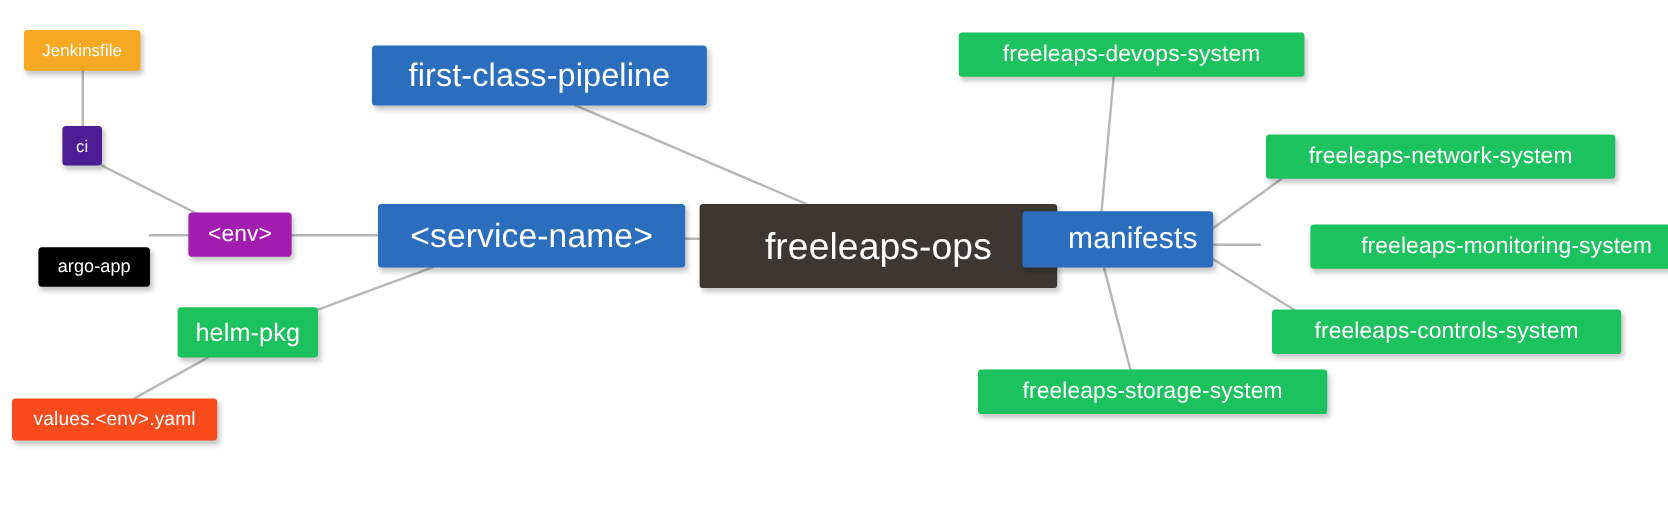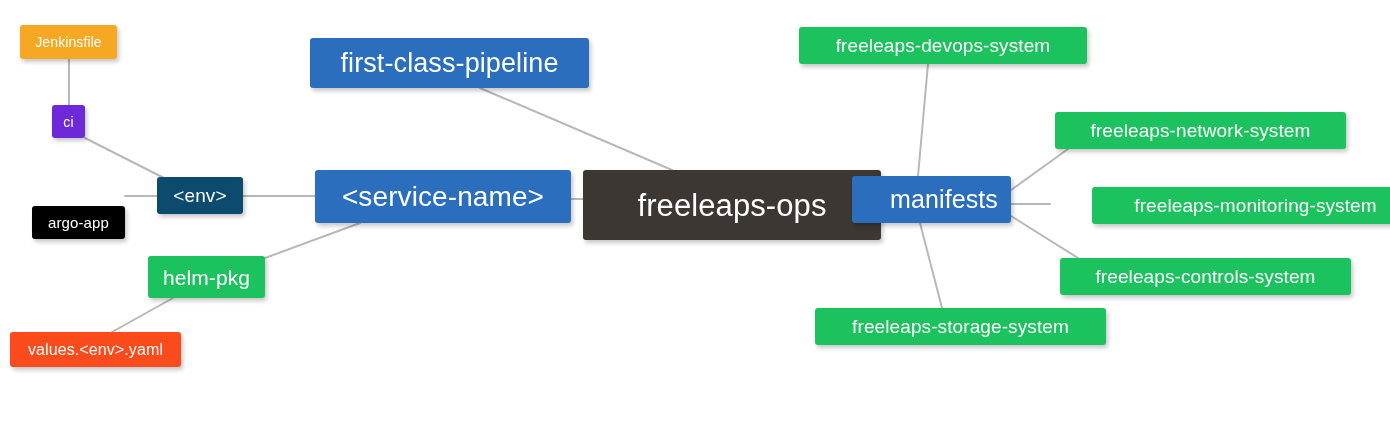--- a/index.html
+++ b/index.html
@@ -51,23 +51,23 @@
       <line x1="480" y1="88" x2="672" y2="170" stroke="#b8b8b8" stroke-width="2" stroke-linecap="round"></line>
       <line x1="844" y1="201" x2="852" y2="201" stroke="#b8b8b8" stroke-width="2" stroke-linecap="round"></line>
       <line x1="928" y1="64" x2="918" y2="176" stroke="#b8b8b8" stroke-width="2" stroke-linecap="round"></line>
       <line x1="1068" y1="149" x2="1011" y2="190" stroke="#b8b8b8" stroke-width="2" stroke-linecap="round"></line>
       <line x1="1050" y1="204" x2="1011" y2="204" stroke="#b8b8b8" stroke-width="2" stroke-linecap="round"></line>
       <line x1="1078" y1="258" x2="1011" y2="216" stroke="#b8b8b8" stroke-width="2" stroke-linecap="round"></line>
       <line x1="942" y1="308" x2="920" y2="223" stroke="#b8b8b8" stroke-width="2" stroke-linecap="round"></line>
     </svg>
   <div id="node-layer">
       <div class="node" style="left: 20px; top: 25px; width: 97px; height: 34px; background: rgb(247, 168, 35); font-size: 14px;">Jenkinsfile</div>
-      <div class="node" style="left: 52px; top: 105px; width: 33px; height: 33px; background: #6d28d9; font-size: 14px;">ci</div>
+      <div class="node" style="left: 52px; top: 105px; width: 33px; height: 33px; background: #4c1d95; font-size: 14px;">ci</div>
       <div class="node" style="left: 32px; top: 178px; width: 93px; height: 33px; background: #000000; font-size: 15px; margin-top: 28px;">argo-app</div>
-      <div class="node" style="left: 157px; top: 177px; width: 86px; height: 37px; background: #0c4a6e; font-size: 19px; text-align: center;">&lt;env&gt;</div>
+      <div class="node" style="left: 157px; top: 177px; width: 86px; height: 37px; background: #a21caf; font-size: 19px; text-align: center;">&lt;env&gt;</div>
       <div class="node" style="left: 148px; top: 256px; width: 117px; height: 42px; background: rgb(28, 194, 94); font-size: 21px;">helm-pkg</div>
       <div class="node" style="left: 10px; top: 332px; width: 171px; height: 35px; background: rgb(249, 75, 27); font-size: 16px;">values.&lt;env&gt;.yaml</div>
       <div class="node" style="left: 310px; top: 38px; width: 279px; height: 50px; background: rgb(42, 110, 189); font-size: 27px;">first-class-pipeline</div>
       <div class="node" style="left: 315px; top: 170px; width: 256px; height: 53px; background: rgb(42, 110, 189); font-size: 28px;">&lt;service-name&gt;</div>
       <div class="node" style="left: 583px; top: 170px; width: 298px; height: 70px; background: rgb(60, 55, 51); font-size: 31px;">freeleaps-ops</div>
       <div class="node" style="left: 852px; top: 176px; width: 159px; height: 47px; background: rgb(42, 110, 189); font-size: 25px; padding-left: 35px;">manifests</div>
       <div class="node" style="left: 799px; top: 27px; width: 288px; height: 37px; background: rgb(28, 194, 94); font-size: 19px;">freeleaps-devops-system</div>
       <div class="node" style="left: 1055px; top: 112px; width: 291px; height: 37px; background: rgb(28, 194, 94); font-size: 19px;">freeleaps-network-system</div>
       <div class="node" style="left: 1092px; top: 187px; width: 327px; height: 37px; background: rgb(28, 194, 94); font-size: 19px;">freeleaps-monitoring-system</div>
       <div class="node" style="left: 1060px; top: 258px; width: 291px; height: 37px; background: rgb(28, 194, 94); font-size: 19px;">freeleaps-controls-system</div>

